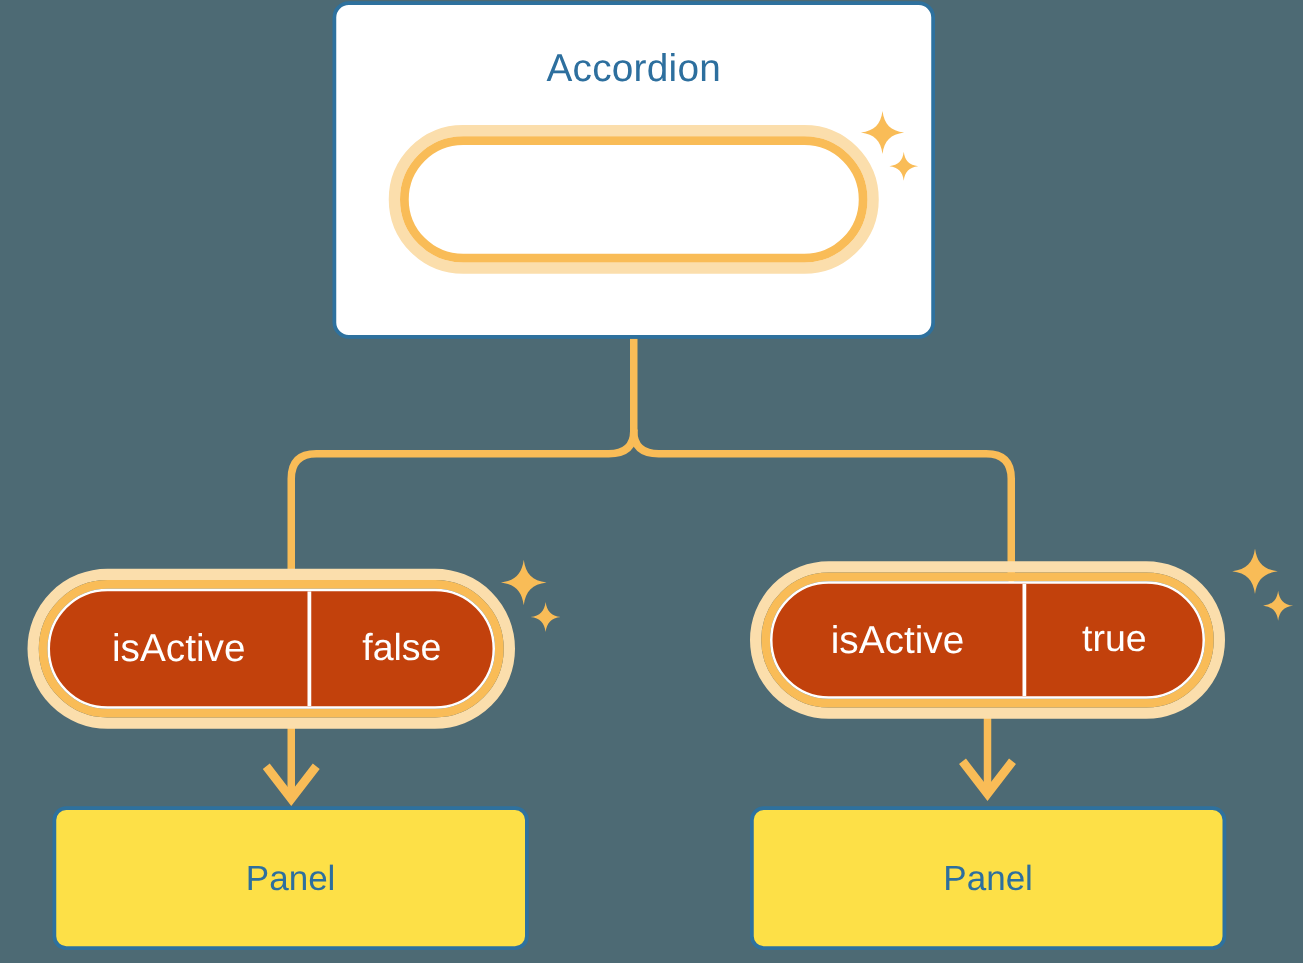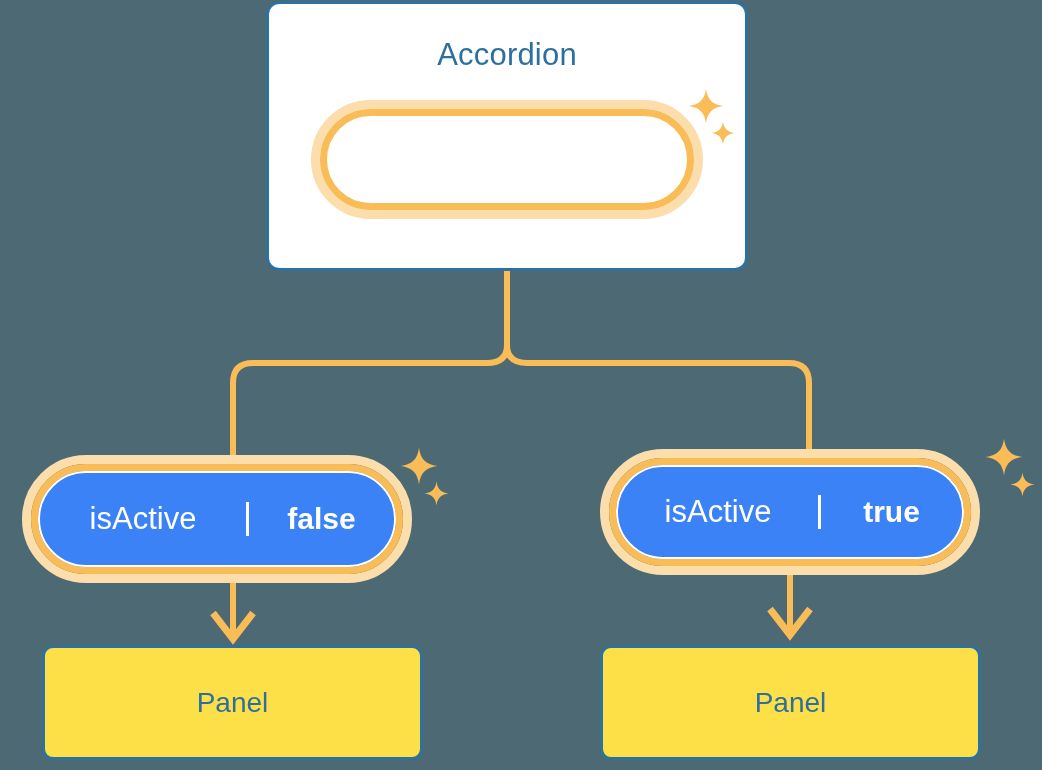--- a/index.html
+++ b/index.html
@@ -44,33 +44,33 @@
     box-sizing:border-box;
   }
   .pill-body{
     position:absolute;left:16px;top:16px;right:16px;bottom:16px;
     border-radius:999px;
     box-sizing:border-box;
     display:flex;align-items:stretch;
     overflow:hidden;
   }
   .pill-body.light{background:#ffffff;}
-  .pill-body.solid{background:#3b82f6;border:2px solid #ffffff;align-items:center;}
+  .pill-body.solid{background:#c2410c;border:2px solid #ffffff;}
 
   .pill-key,.pill-val{
     display:flex;align-items:center;justify-content:center;
     box-sizing:border-box;
     white-space:nowrap;
   }
   .pill-body.light .pill-key{color:#5b5fd4;font-size:31px;}
   .pill-body.light .pill-val{color:#4f57e0;font-size:30px;font-weight:bold;}
   .pill-body.light .pill-val{border-left:3px solid #f9bc57;}
 
   .pill-body.solid .pill-key{color:#ffffff;font-size:31px;}
-  .pill-body.solid .pill-val{color:#ffffff;font-size:30px;font-weight:bold;border-left:3px solid #ffffff;}
+  .pill-body.solid .pill-val{color:#ffffff;font-size:30px;font-weight:normal;border-left:3px solid #ffffff;}
 
   
   .panel{
     position:absolute;
     background:#fde047;
     border:3px solid #2e719e;
     border-radius:11px;
     box-sizing:border-box;
     display:flex;align-items:center;justify-content:center;
   }

